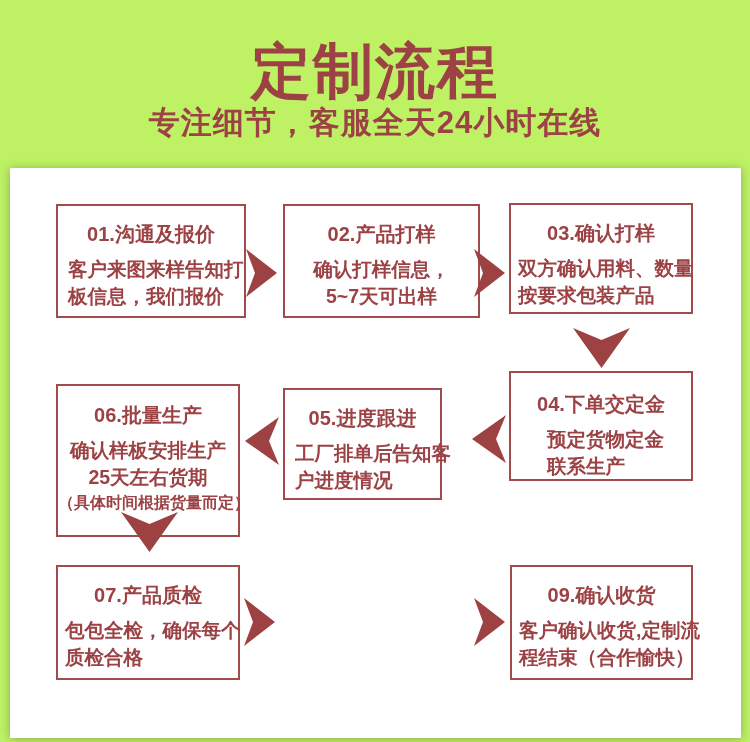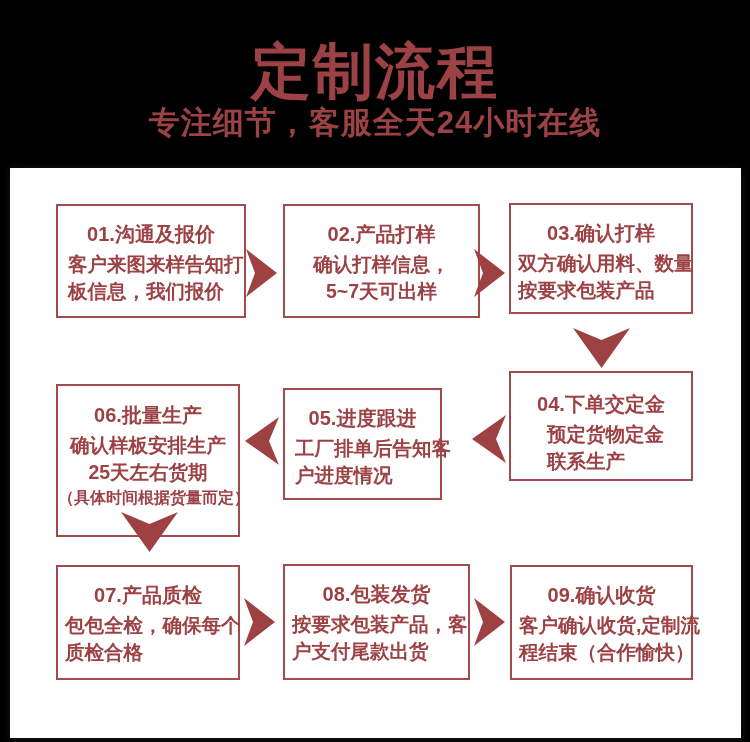--- a/index.html
+++ b/index.html
@@ -1,21 +1,21 @@
 <!DOCTYPE html>
 <html style="--primary: #9c4245; --border: #a24b4d; --arrow: #9e4143;"><head>
 <meta charset="utf-8">
 <style>
   html, body { margin: 0; padding: 0; background: #ffffff; }
   * { box-sizing: border-box; }
   .stage {
     position: relative;
     width: 750px;
     height: 742px;
-    background: #000000;
+    background: #bef264;
     overflow: hidden;
     font-family: "Liberation Sans", "DejaVu Sans", sans-serif;
     color: var(--primary, #9c4245);
   }
   .page-title {
     position: absolute;
     top: 32px; left: 0; width: 750px;
     text-align: center;
     font-size: 60px;
     font-weight: bold;
@@ -49,20 +49,21 @@
   }
   .box-title {
     font-size: 20px;
     font-weight: bold;
     text-align: center;
     line-height: 33px;
     white-space: nowrap;
     color: var(--primary);
   }
   .box-body {
+    margin-top: 5px;
     font-size: 19.5px;
     font-weight: bold;
     line-height: 27px;
     white-space: nowrap;
     color: var(--primary);
   }
   .box-body div { white-space: nowrap; }
   .body-left   { text-align: left; padding-left: 10px; }
   .body-left-sm{ text-align: left; padding-left: 7px; }
   .body-indent { text-align: left; padding-left: 36px; }
@@ -193,27 +194,20 @@
         <div>质检合格</div>
       </div>
     </div>
 
     <div class="arrow a78">
       <svg width="31" height="48" viewBox="0 0 31 48">
           <polygon points="0,0 31,24 0,48 9,24"></polygon>
         </svg>
     </div>
 
-    <div class="box b8">
-      <div class="box-title">08.包装发货</div>
-      <div class="box-body body-left-sm">
-        <div>按要求包装产品，客</div>
-        <div>户支付尾款出货</div>
-      </div>
-    </div>
 
     <div class="arrow a89">
       <svg width="31" height="48" viewBox="0 0 31 48">
           <polygon points="0,0 31,24 0,48 9,24"></polygon>
         </svg>
     </div>
 
     <div class="box b9">
       <div class="box-title">09.确认收货</div>
       <div class="box-body body-left-sm">

